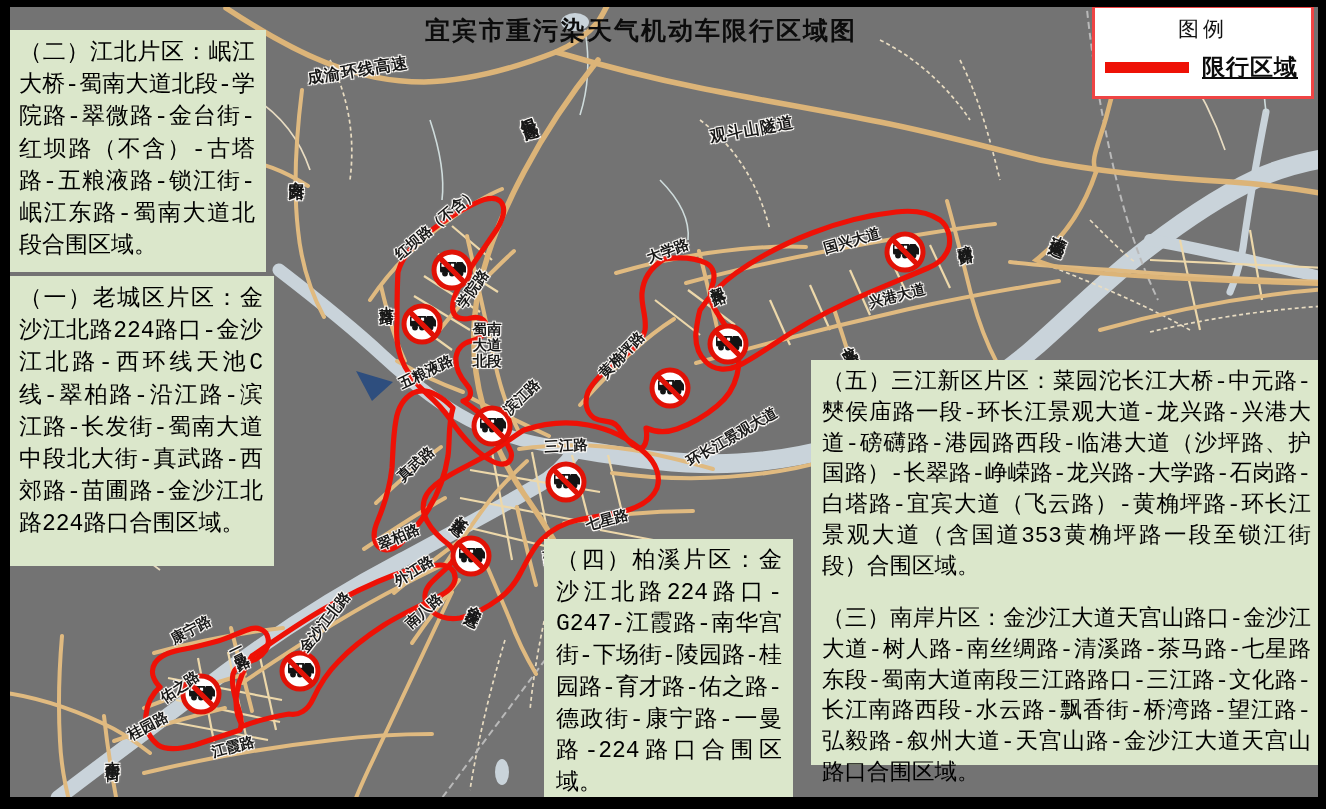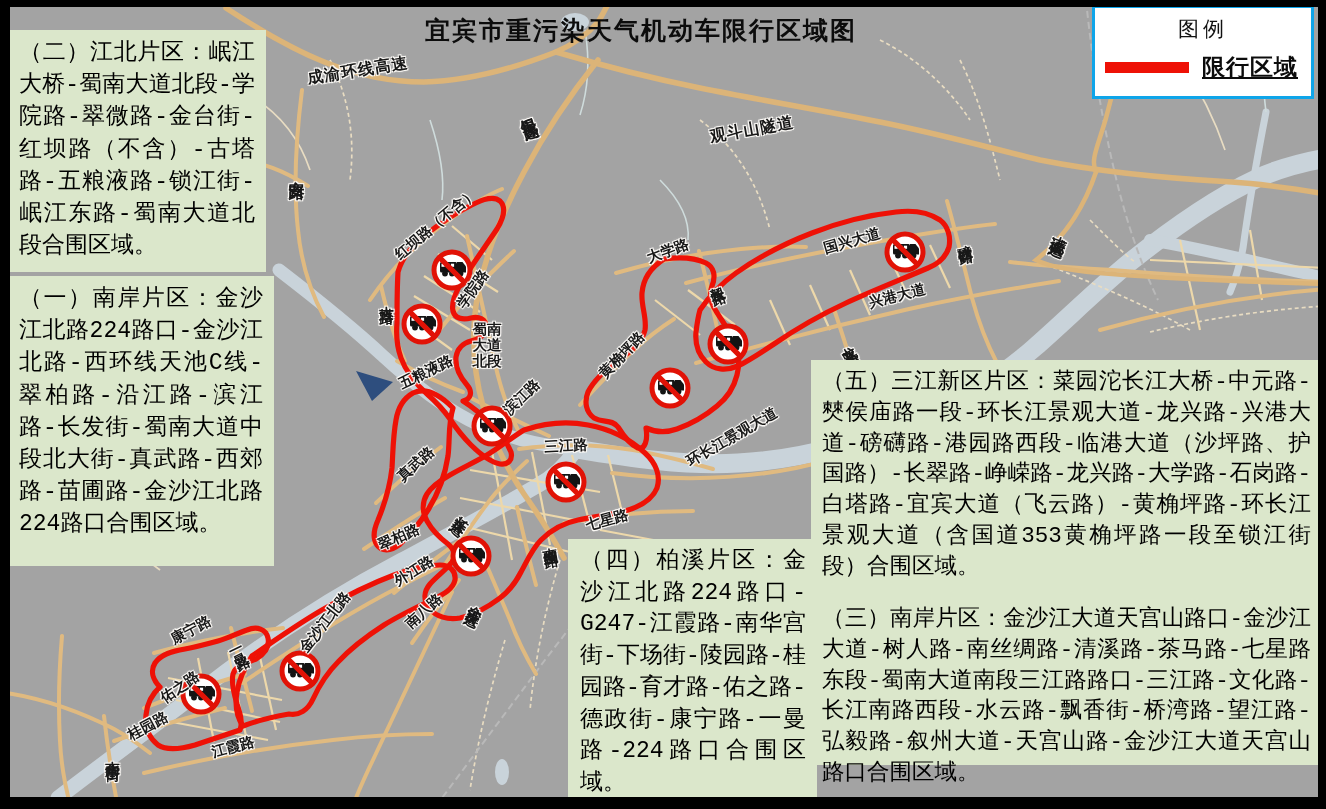--- a/index.html
+++ b/index.html
@@ -1,45 +1,45 @@
 <!DOCTYPE html>
 <html><head>
 <meta charset="utf-8">
 <style>
   html,body{margin:0;padding:0;background:#222;}
-  .stage{position:relative;width:1326px;height:809px;background:#a3a3a3;overflow:hidden;
+  .stage{position:relative;width:1326px;height:809px;background:#737373;overflow:hidden;
          font-family:"DejaVu Sans",sans-serif;}
   
   .frame-bar{position:absolute;background:#000;z-index:10;}
   .frame-top{left:0;top:0;width:1326px;height:7px;}
   .frame-bottom{left:0;bottom:0;width:1326px;height:12px;}
   .frame-left{left:0;top:0;width:10px;height:809px;}
   .frame-right{right:0;top:0;width:8px;height:809px;}
 
   .map-svg{position:absolute;left:0;top:0;z-index:1;}
 
   .map-title{position:absolute;left:398px;top:14px;width:486px;text-align:center;
              font-weight:bold;font-size:25px;letter-spacing:2px;color:#0c0c0c;z-index:5;}
 
   .legend{position:absolute;left:1092px;top:5px;width:222px;height:94px;background:#fff;
-          border:3px solid #0ea5e9;box-sizing:border-box;z-index:6;}
+          border:3px solid #ef4444;box-sizing:border-box;z-index:6;}
   .legend-title{text-align:center;font-family:"DejaVu Serif",serif;font-size:21px;
                 color:#111;margin-top:7px;letter-spacing:4px;}
   .legend-row{display:flex;align-items:center;gap:13px;padding:9px 0 0 10px;}
   .legend-line{width:84px;height:11px;background:#ee1106;}
   .legend-label{font-weight:bold;font-size:23px;color:#0c0c0c;letter-spacing:1px;text-decoration:underline;}
 
   .zonebox{position:absolute;background:#dbe7cb;color:#000;box-sizing:border-box;
            font-family:Liberation Mono, monospace;font-size:23px;line-height:1.40;
            padding:7px 11px;z-index:4;text-align:justify;}
   .zonebox p{margin:0;}
   .zb-2{left:8px;top:30px;width:258px;height:242px;}
   .zb-1{left:8px;top:276px;width:266px;height:290px;}
   .zb-5{left:811px;top:360px;width:511px;height:256px;font-size:22.5px;line-height:1.37;}
-  .zb-4{left:568px;top:539px;width:249px;height:262px;line-height:1.38;padding-left:12px;}
+  .zb-4{left:544px;top:539px;width:249px;height:262px;line-height:1.38;padding-left:12px;}
   .zb-3{left:811px;top:597px;width:511px;height:168px;font-size:22.5px;line-height:1.37;}
 
   .rl{position:absolute;font-weight:bold;font-size:14.5px;color:#181818;white-space:nowrap;
       z-index:3;transform-origin:center;
       text-shadow:-1px -1px 0 #faf8f5,1px -1px 0 #faf8f5,-1px 1px 0 #faf8f5,1px 1px 0 #faf8f5,0 0 3px #faf8f5;}
   .big{font-size:16px;letter-spacing:1px;}
   .v{writing-mode:vertical-rl;text-orientation:upright;letter-spacing:2px;}
   .wrap{white-space:normal;width:40px;word-break:break-all;line-height:1.12;text-align:center;}
 </style>
 </head>
@@ -218,21 +218,21 @@
     <div class="legend-row">
       <span class="legend-line"></span>
       <span class="legend-label">限行区域</span>
     </div>
   </div>
 
   <div class="zonebox zb-2">
     <p><span>（二）江北片区：</span><span>岷江大桥-蜀南大道北段-学院路-翠微路-金台街-红坝路（不含）-古塔路-五粮液路-锁江街-岷江东路-蜀南大道北段合围区域。</span></p>
   </div>
   <div class="zonebox zb-1">
-    <p><span>（一）南岸片区：</span><span>金沙江北路224路口-金沙江北路-西环线天池C线-翠柏路-沿江路-滨江路-长发街-蜀南大道中段北大街-真武路-西郊路-苗圃路-金沙江北路224路口合围区域。</span></p>
+    <p><span>（一）老城区片区：</span><span>金沙江北路224路口-金沙江北路-西环线天池C线-翠柏路-沿江路-滨江路-长发街-蜀南大道中段北大街-真武路-西郊路-苗圃路-金沙江北路224路口合围区域。</span></p>
   </div>
   <div class="zonebox zb-5">
     <p><span>（五）三江新区片区：</span><span>菜园沱长江大桥-中元路-僰侯庙路一段-环长江景观大道-龙兴路-兴港大道-磅礴路-港园路西段-临港大道（沙坪路、护国路）-长翠路-峥嵘路-龙兴路-大学路-石岗路-白塔路-宜宾大道（飞云路）-黄桷坪路-环长江景观大道（含国道353黄桷坪路一段至锁江街段）合围区域。</span></p>
   </div>
   <div class="zonebox zb-4">
     <p><span>（四）柏溪片区：</span><span>金沙江北路224路口-G247-江霞路-南华宫街-下场街-陵园路-桂园路-育才路-佑之路-德政街-康宁路-一曼路-224路口合围区域。</span></p>
   </div>
   <div class="zonebox zb-3">
     <p><span>（三）南岸片区：</span><span>金沙江大道天宫山路口-金沙江大道-树人路-南丝绸路-清溪路-茶马路-七星路东段-蜀南大道南段三江路路口-三江路-文化路-长江南路西段-水云路-飘香街-桥湾路-望江路-弘毅路-叙州大道-天宫山路-金沙江大道天宫山路口合围区域。</span></p>
   </div>

